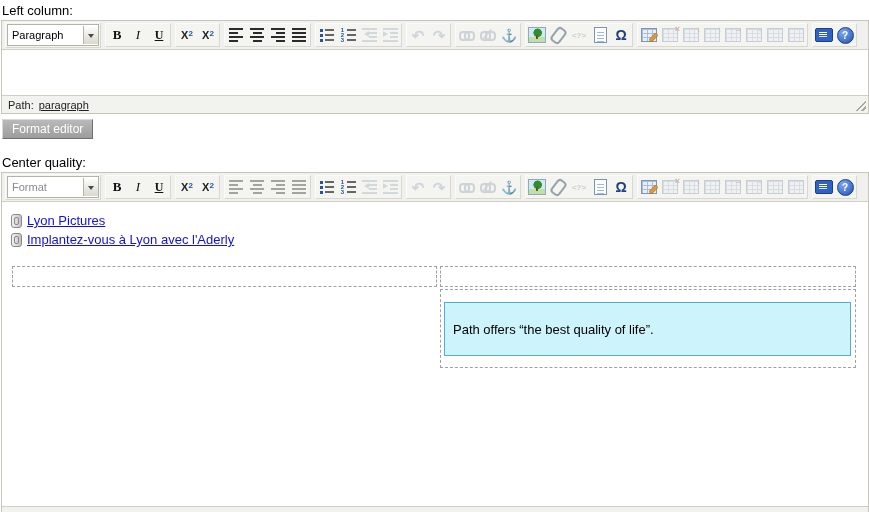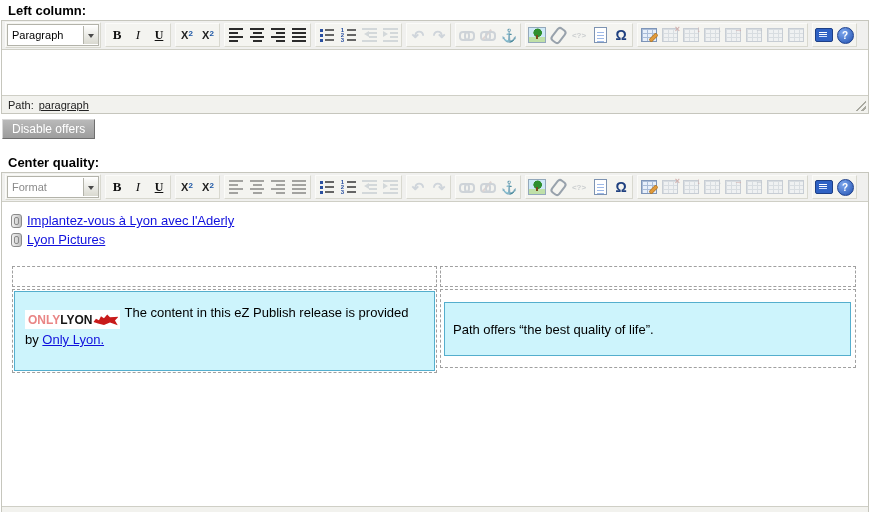--- a/index.html
+++ b/index.html
@@ -1,18 +1,18 @@
 <!DOCTYPE html>
 <html><head>
 <meta charset="utf-8">
 <style>
   html,body{margin:0;padding:0;background:#fff;width:869px;height:512px;overflow:hidden;
     font-family:"Liberation Sans",sans-serif;}
   .page{width:869px;position:relative;}
-  .col-label{font-size:13px;font-weight:bold;color:#000;margin:3px 0 2px 8px;}
+  .col-label{font-size:13px;font-weight:normal;color:#000;margin:3px 0 2px 2px;}
   .editor{width:866px;border:1px solid #c6c6bd;margin-left:1px;background:#fff;}
   
   .toolbar{background:#f0f0ee;padding:2px 3px;display:flex;align-items:center;height:24px;}
   .grp{display:flex;align-items:center;gap:1px;padding:1px;margin-right:4px;
        border:1px solid;border-color:#fbfbf9 #d8d8cf #d8d8cf #fbfbf9;background:#f4f4f0;}
   .tbtn{width:20px;height:20px;display:flex;align-items:center;justify-content:center;
         border:0;background:transparent;padding:0;position:relative;cursor:pointer;}
   .off{opacity:.40;filter:grayscale(35%);}
   
   .dd{width:90px;height:20px;background:#fff;border:1px solid #b3b3aa;display:flex;
@@ -339,21 +339,21 @@
       </div>
     </div>
     <div class="canvas canvas-1"></div>
     <div class="pathbar">
       <span>Path:</span>
       <a>paragraph</a>
       <span class="grip"></span>
     </div>
   </div>
 
-  <button class="disable-btn">Disable offers</button>
+  <button class="disable-btn">Format editor</button>
 
   
   <div class="col-label">Center quality:</div>
 
   <div class="editor">
     <div class="toolbar">
       <div class="grp">
         <div class="dd">
           <span class="dd-val muted">Format</span>
           <span class="dd-arrow">
@@ -552,36 +552,30 @@
           </button>
         <button class="tbtn">
             <span class="hlp">?</span>
           </button>
       </div>
     </div>
 
     <div class="canvas canvas-2">
       <div class="obj-link">
         <span class="objic"></span>
-        <a>Implantez-vous à Lyon avec l'Aderly</a>
+        <a>Lyon Pictures</a>
       </div>
       <div class="obj-link">
         <span class="objic"></span>
-        <a>Lyon Pictures</a>
+        <a>Implantez-vous à Lyon avec l'Aderly</a>
       </div>
 
       <div class="cols">
         <div class="colbox left">
           <div class="strip"></div>
-          <div class="framebox">
-            <div class="embed embed-left">
-              <span class="logo"><span class="only">ONLY</span><span class="lyon">LYON</span><span class="lion"></span></span><span>The content in this eZ Publish release is provided by</span>
-              <a>Only Lyon.</a>
-            </div>
-          </div>
         </div>
         <div class="colbox right">
           <div class="strip"></div>
           <div class="framebox">
             <div class="embed embed-right">
               <span>Path offers “the best quality of life”.</span>
             </div>
           </div>
         </div>
       </div>

